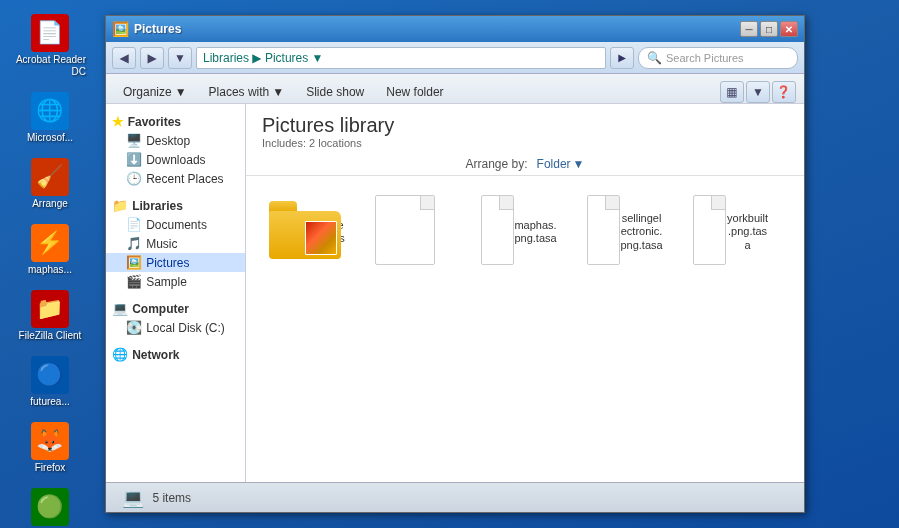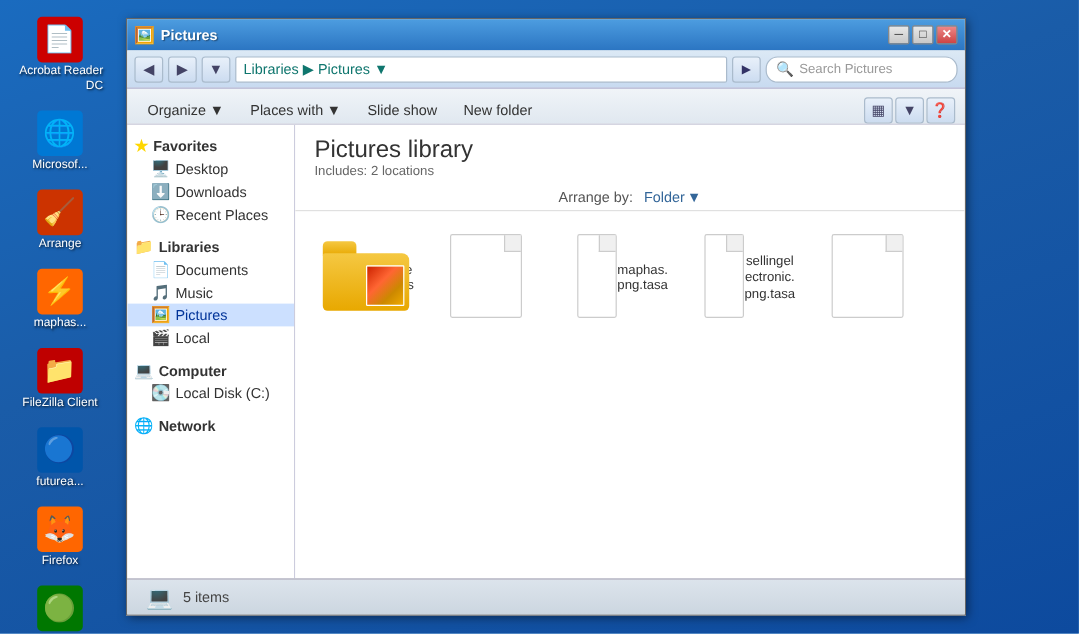--- a/index.html
+++ b/index.html
@@ -539,21 +539,21 @@
         <div class="sidebar-item">
           <span class="si-icon">🎵</span>
           <span>Music</span>
         </div>
         <div class="sidebar-item active">
           <span class="si-icon">🖼️</span>
           <span>Pictures</span>
         </div>
         <div class="sidebar-item">
           <span class="si-icon">🎬</span>
-          <span>Local</span>
+          <span>Sample</span>
         </div>
       </div>
 
       <div class="sidebar-section">
         <div class="sidebar-header">
           <span class="folder-icon">💻</span>
           <span>Computer</span>
         </div>
         <div class="sidebar-item">
           <span class="si-icon">💽</span>
@@ -603,20 +603,21 @@
           <div class="file-label">maphas.png.tasa</div>
         </div>
 
         <div class="file-item">
           <div class="file-icon-big"></div>
           <div class="file-label">sellingelectronic.png.tasa</div>
         </div>
 
         <div class="file-item">
           <div class="file-icon-big"></div>
+          <div class="file-label">yorkbuilt.png.tasa</div>
         </div>
       </div>
     </div>
   </div>
 
   <div class="status-bar">
     <span class="status-icon">💻</span>
     <span>5 items</span>
   </div>
 </div>

